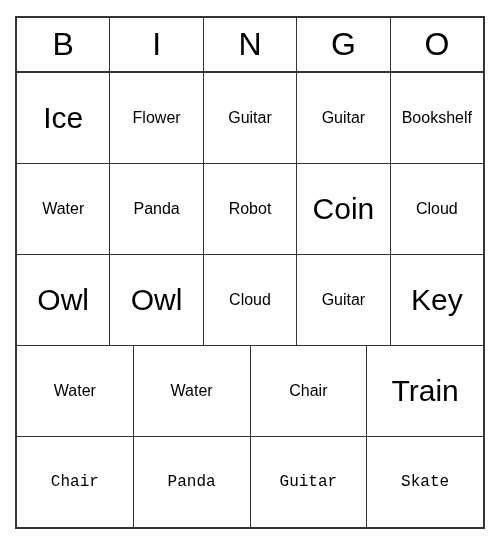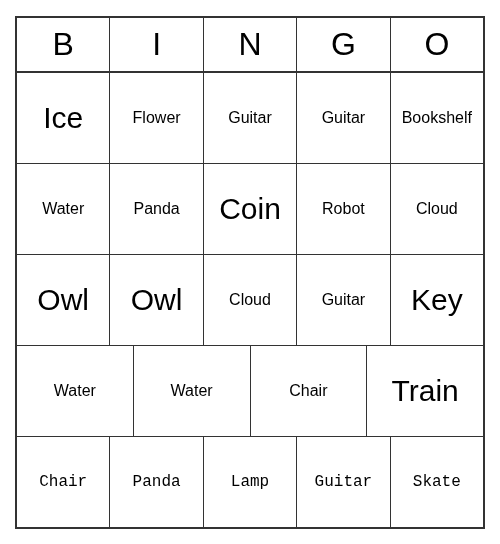--- a/index.html
+++ b/index.html
@@ -114,24 +114,24 @@
         </div>
       </div>
       <div class="bingo-row">
         <div class="bingo-cell">
           <span class="cell-text medium">Water</span>
         </div>
         <div class="bingo-cell">
           <span class="cell-text medium">Panda</span>
         </div>
         <div class="bingo-cell">
-          <span class="cell-text large">Coin</span>
+          <span class="cell-text medium">Robot</span>
         </div>
         <div class="bingo-cell">
-          <span class="cell-text medium">Robot</span>
+          <span class="cell-text large">Coin</span>
         </div>
         <div class="bingo-cell">
           <span class="cell-text medium">Cloud</span>
         </div>
       </div>
       <div class="bingo-row">
         <div class="bingo-cell">
           <span class="cell-text large">Owl</span>
         </div>
         <div class="bingo-cell">
@@ -162,23 +162,20 @@
         </div>
       </div>
       <div class="bingo-row">
         <div class="bingo-cell">
           <span class="cell-text medium">Chair</span>
         </div>
         <div class="bingo-cell">
           <span class="cell-text medium">Panda</span>
         </div>
         <div class="bingo-cell">
-          <span class="cell-text medium">Lamp</span>
-        </div>
-        <div class="bingo-cell">
           <span class="cell-text medium">Guitar</span>
         </div>
         <div class="bingo-cell">
           <span class="cell-text medium">Skate</span>
         </div>
       </div>
     </div>
 </div>
 
 </body></html>

